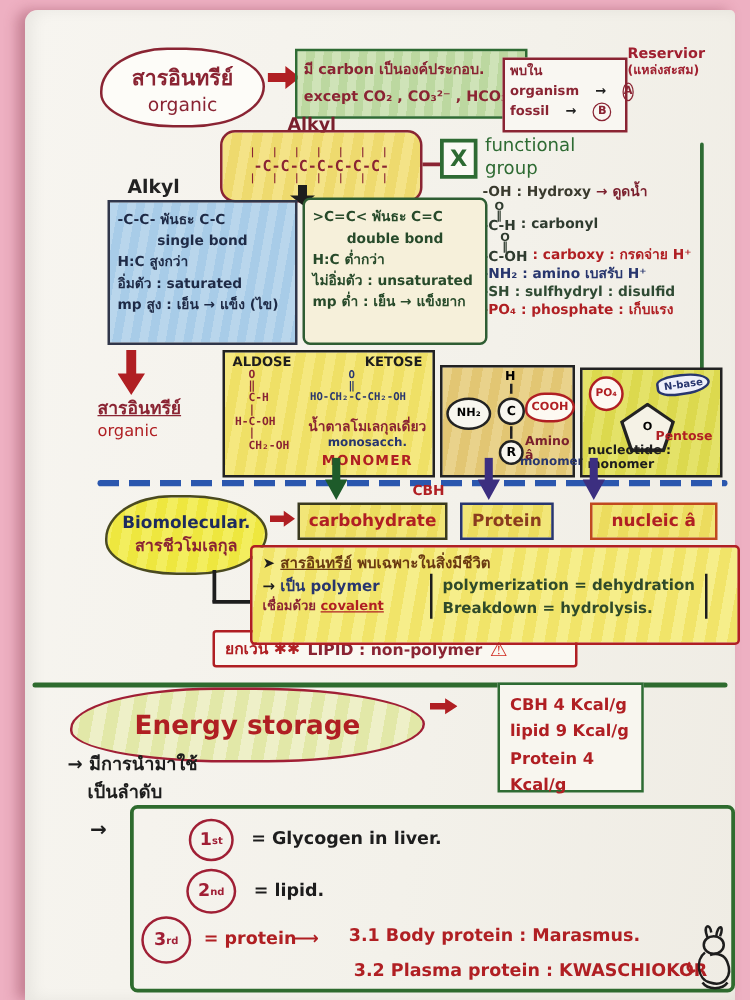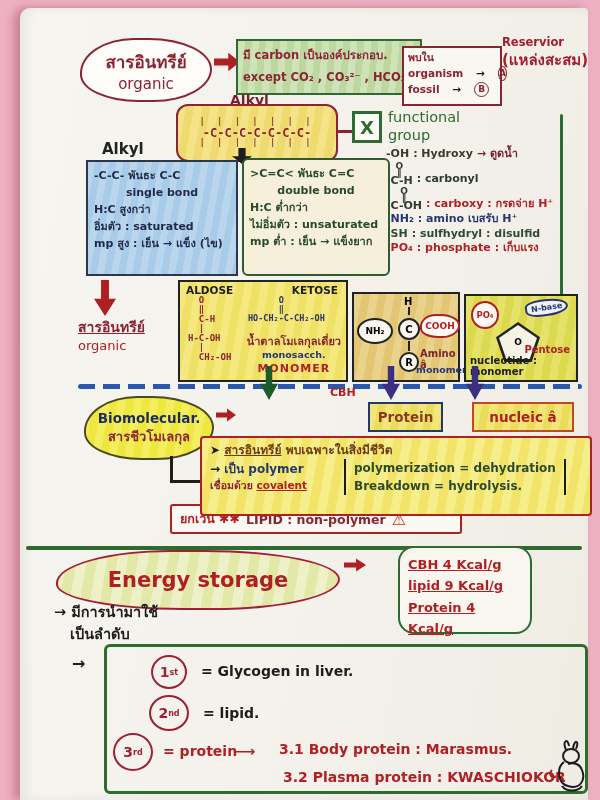--- a/index.html
+++ b/index.html
@@ -40,21 +40,21 @@
     background:repeating-linear-gradient(95deg,#cfe3b8 0 7px,#bcd8a0 7px 14px);
     padding:4px 5px; line-height:1.9; }
   .found-box { left:382px; top:38px; width:100px; height:60px;
     border:2px solid #8a2433; color:#8a2433; font-size:10.5px; font-weight:bold;
     padding:2px 4px; line-height:1.5; background:#f9f7f2; }
   .tag-circle { width:15px; height:15px; border:1.6px solid #8a2433; color:#8a2433;
     font-size:9px; font-weight:bold; }
   .found-row { display:flex; align-items:center; gap:13px; }
   .reservoir { left:482px; top:26px; width:90px; color:#a02030; font-size:11.5px;
     font-weight:bold; line-height:1.4; }
-  .reservoir .note { font-size:15px; }
+  .reservoir .note { font-size:10px; }
 
   
   .alkyl-top-label { left:210px; top:84px; color:#7a1f2d; font-size:14px; font-weight:bold; }
   .chain-box { left:156px; top:96px; width:162px; height:58px;
     border:2.5px solid #8a2433; border-radius:12px;
     background:repeating-linear-gradient(100deg,#f4e387 0 8px,#eeda6e 8px 16px);
     color:#8a2433; font-family:"DejaVu Sans Mono",monospace; font-weight:bold;
     display:flex; flex-direction:column; align-items:center; justify-content:center;
     line-height:1.05; }
   .chain-bonds { font-size:8px; letter-spacing:4px; }
@@ -182,23 +182,23 @@
   .lipid-th { color:#b01f23; }
   .lipid-main { color:#8a2433; }
   .warn { color:#d02a1e; font-size:16px; }
 
   
   .green-divider { left:6px; top:538px; width:556px; height:4px; background:#2e6b2e; border-radius:2px; }
   .energy-cloud { left:36px; top:542px; width:284px; height:60px; border-color:#a01f35;
     background:repeating-linear-gradient(100deg,#eef0c8 0 10px,#e2e8a8 10px 20px); }
   .energy-cloud .t { color:#b01f23; font-size:21px; font-weight:bold; }
   .red-arrow-3 { left:324px; top:550px; width:22px; height:14px; background:#b01f23; }
-  .kcal-box { left:378px; top:538px; width:134px; height:88px; border:2.5px solid #2e6b33;
-    border-radius:16px; padding:6px 8px; color:#b01f23; font-size:13px; font-weight:bold;
-    line-height:1.65; background:#f8f6ef;text-decoration:underline; }
+  .kcal-box { left:378px; top:538px; width:117px; height:88px; border:2.5px solid #2e6b33;
+    border-radius:0; padding:6px 8px; color:#b01f23; font-size:13px; font-weight:bold;
+    line-height:1.65; background:#f8f6ef; }
   .usage-note { left:34px; top:594px; color:#1d1d1d; font-size:14.5px; font-weight:bold; line-height:1.5; }
 
   
   .priority-arrow { left:52px; top:646px; color:#1d1d1d; font-size:16px; font-weight:bold; }
   .priority-box { left:84px; top:636px; width:484px; height:150px; border:3px solid #2e6b2e;
     border-radius:6px; }
   .ord-circle { position:absolute; border:2.5px solid #a01f35; border-radius:50%;
     color:#a01f35; font-weight:bold; display:flex; align-items:center; justify-content:center; }
   .ord-circle sup { font-size:8px; }
   .oc1 { left:44px; top:8px;  width:36px; height:34px; font-size:14px; }
@@ -375,20 +375,21 @@
   <div class="abs purple-arrow pa1 down-arrow"></div>
   <div class="abs purple-arrow pa2 down-arrow"></div>
   <div class="abs cbh-tag">CBH</div>
 
   <div class="abs cloud bio-cloud">
     <div class="l1">Biomolecular.</div>
     <div class="l2">สารชีวโมเลกุล</div>
   </div>
   <div class="abs block-arrow-right red-arrow-2"></div>
 
+  <div class="class-box carbo-box">carbohydrate</div>
   <div class="class-box protein-box">Protein</div>
   <div class="class-box nucleic-box">nucleic â</div>
 
   <div class="abs notes-connector-v"></div>
   <div class="abs notes-connector-h"></div>
   <div class="abs lipid-box">
     <span class="lipid-th">ยกเว้น ✱✱</span>
     <span class="lipid-main">LIPID : non-polymer</span>
     <span class="warn">⚠</span>
   </div>

